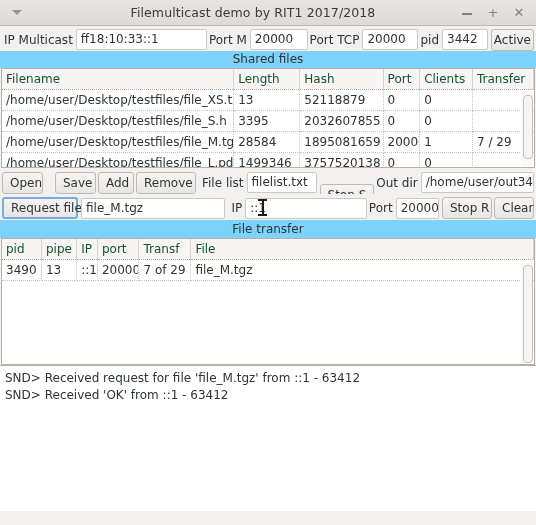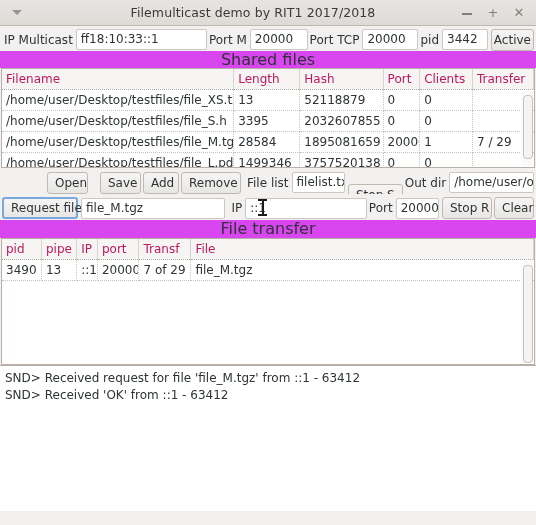--- a/index.html
+++ b/index.html
@@ -126,25 +126,25 @@
     text-align: left;
   }
   .btn.focused {
     border: 2px solid #7aa9dd;
     line-height: 18px;
   }
 
   
   .section-label {
     text-align: center;
-    font-size: 16px;
+    font-size: 12px;
     color: #2e3436;
     height: 17px;
     line-height: 17px;
-    background: #d946ef;
+    background: #7dd3fc;
   }
 
   
   .tablebox {
     background: #ffffff;
     border: 1px solid #b8b0a8;
     box-sizing: border-box;
     position: relative;
     overflow: hidden;
   }
@@ -155,21 +155,21 @@
     font-size: 12px;
   }
   table.grid thead th {
     background: #f6f5f4;
     border-bottom: 1px dotted #b0a9a2;
     border-right: 1px solid #d8d3ce;
     font-weight: normal;
     text-align: left;
     padding: 2px 4px;
     height: 20px;
-    color: #be185d;
+    color: #14532d;
     box-sizing: border-box;
     white-space: nowrap;
     overflow: hidden;
   }
   table.grid tbody td {
     border-bottom: 1px dotted #c8c2bc;
     border-right: 1px dotted #c8c2bc;
     padding: 2px 4px;
     height: 21px;
     color: #2e3436;
@@ -321,21 +321,21 @@
           <td></td>
         </tr>
       </tbody>
     </table>
     <div class="vscroll">
       <div class="vthumb" style="top:4px;height:62px;"></div>
     </div>
   </div>
 
   <div class="toprow" style="height:26px;padding-top:3px;">
-    <div class="btn" style="width:41px;margin-left:45px;">Open</div>
+    <div class="btn" style="width:41px;">Open</div>
     <div class="btn" style="width:41px;margin-left:12px;">Save</div>
     <div class="btn" style="width:36px;margin-left:2px;">Add</div>
     <div class="btn" style="width:60px;margin-left:2px;">Remove</div>
     <span class="lbl" style="padding-left:6px;">File list</span>
     <div class="tfield" style="width:89px;">filelist.txt</div>
     <div class="btn" style="width:63px;margin-left:3px;margin-top:24px;">Stop S</div>
     <span class="lbl" style="padding-left:2px;">Out dir</span>
     <div class="tfield" style="width:146px;">/home/user/out3442</div>
   </div>
 

